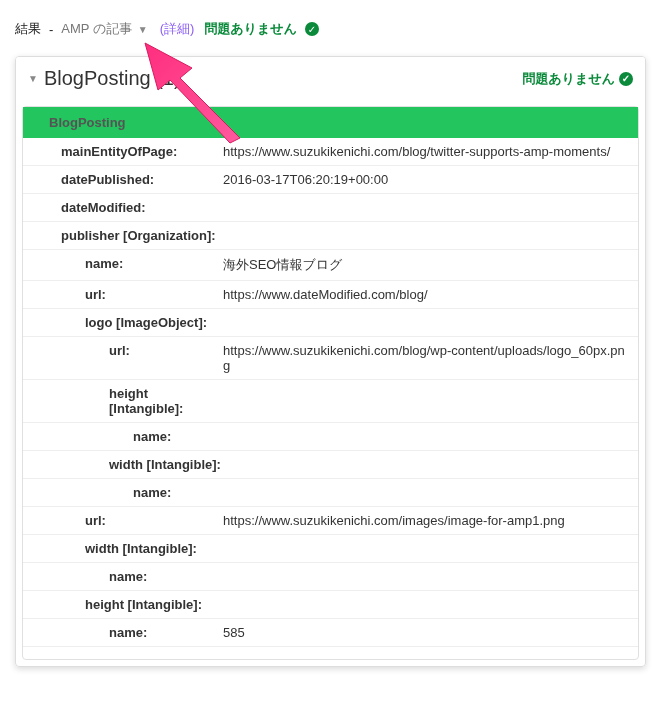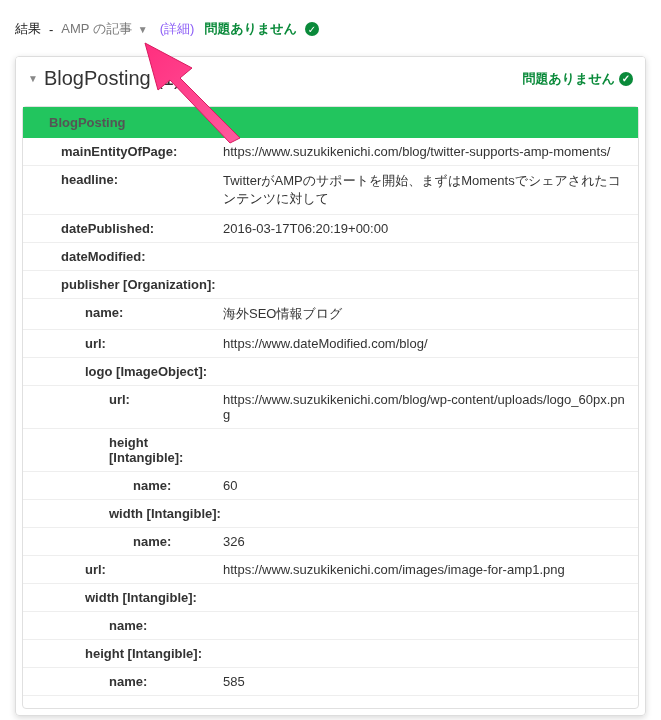--- a/index.html
+++ b/index.html
@@ -141,24 +141,20 @@
   </div>
 
   <div class="inner-box">
     <div class="type-header">BlogPosting</div>
 
     <div class="row">
       <div class="key indent-1">mainEntityOfPage:</div>
       <div class="val">https://www.suzukikenichi.com/blog/twitter-supports-amp-moments/</div>
     </div>
     <div class="row">
-      <div class="key indent-1">headline:</div>
-      <div class="val">TwitterがAMPのサポートを開始、まずはMomentsでシェアされたコンテンツに対して</div>
-    </div>
-    <div class="row">
       <div class="key indent-1">datePublished:</div>
       <div class="val">2016-03-17T06:20:19+00:00</div>
     </div>
     <div class="row">
       <div class="key indent-1">dateModified:</div>
     </div>
     <div class="row">
       <div class="key indent-1">publisher [Organization]:</div>
       <div class="val"></div>
     </div>
@@ -177,29 +173,27 @@
     <div class="row">
       <div class="key indent-3">url:</div>
       <div class="val">https://www.suzukikenichi.com/blog/wp-content/uploads/logo_60px.png</div>
     </div>
     <div class="row">
       <div class="key indent-3">height [Intangible]:</div>
       <div class="val"></div>
     </div>
     <div class="row">
       <div class="key indent-4">name:</div>
-      <div class="val">60</div>
     </div>
     <div class="row">
       <div class="key indent-3">width [Intangible]:</div>
       <div class="val"></div>
     </div>
     <div class="row">
       <div class="key indent-4">name:</div>
-      <div class="val">326</div>
     </div>
     <div class="row">
       <div class="key indent-2">url:</div>
       <div class="val">https://www.suzukikenichi.com/images/image-for-amp1.png</div>
     </div>
     <div class="row">
       <div class="key indent-2">width [Intangible]:</div>
       <div class="val"></div>
     </div>
     <div class="row">

